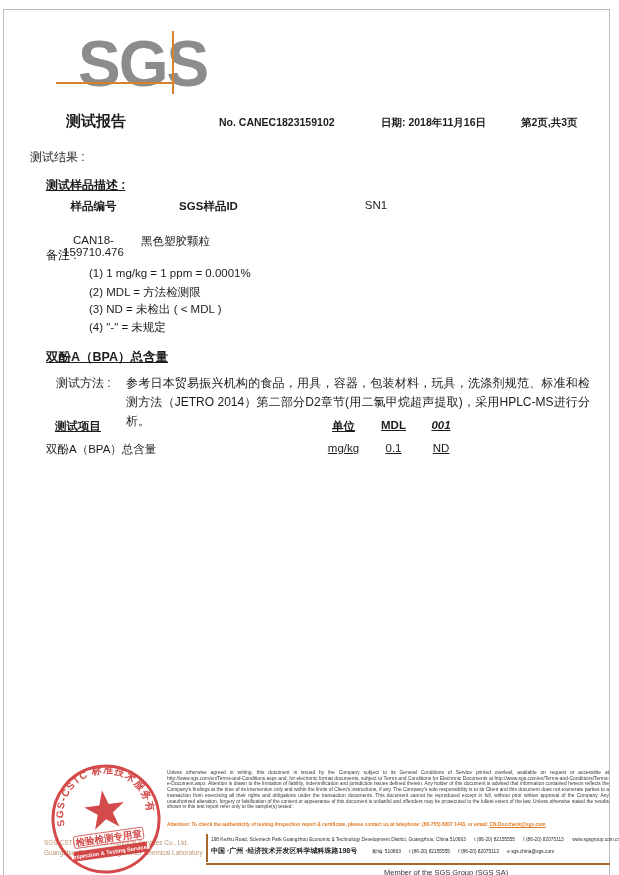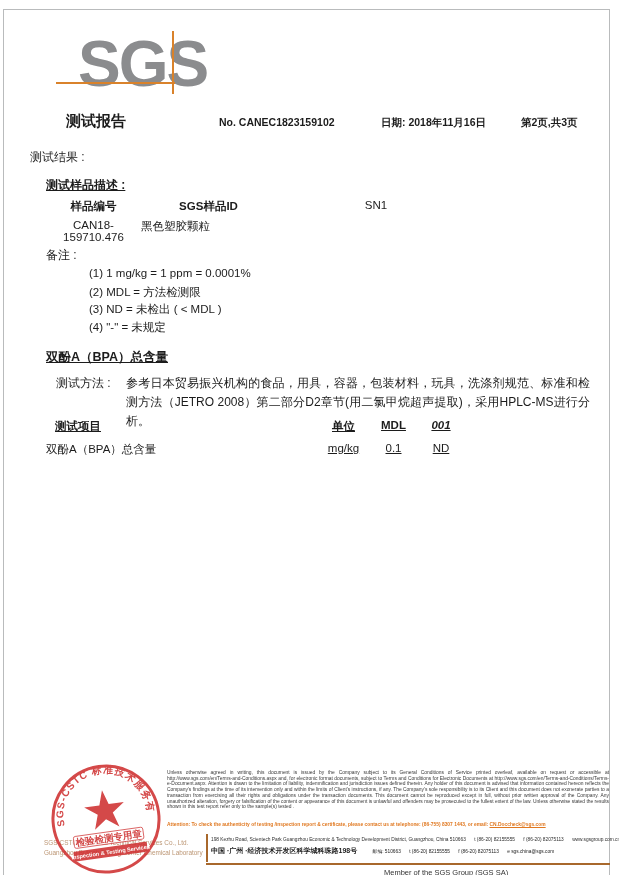--- a/index.html
+++ b/index.html
@@ -23,21 +23,21 @@
   .page-info { left:517px; }
 
   .label12 { font-size:12px; }
   .b { font-weight:bold; }
   .u { text-decoration:underline; }
 
   .test-results { left:26px; top:139px; }
   .sample-heading { left:42px; top:167px; }
 
   .sample-table { left:42px; top:189px; display:grid; grid-template-columns:95px 135px 200px;
-                  row-gap:5px; font-size:11.5px; }
+                  row-gap:20px; font-size:11.5px; }
   .sample-table .c { text-align:center; }
   .sample-table .h { font-weight:bold; }
 
   .remarks-label { left:42px; top:237px; }
   .remarks { left:85px; top:257px; font-size:11.5px; }
   .remarks div { margin-bottom:4.5px; height:13px; }
 
   .section-heading { left:42px; top:339px; font-size:12.5px; }
 
   .method-label { left:52px; top:365px; }
@@ -99,21 +99,21 @@
   <div class="abs label12 remarks-label">备注 :</div>
   <div class="abs remarks">
     <div>(1) 1 mg/kg = 1 ppm = 0.0001%</div>
     <div>(2) MDL = 方法检测限</div>
     <div>(3) ND = 未检出 ( &lt; MDL )</div>
     <div>(4) "-" = 未规定</div>
   </div>
 
   <div class="abs b u section-heading">双酚A（BPA）总含量</div>
   <div class="abs label12 method-label">测试方法 :</div>
-  <div class="abs method-text">参考日本贸易振兴机构的食品，用具，容器，包装材料，玩具，洗涤剂规范、标准和检测方法（JETRO 2008）第二部分D2章节(用二氯甲烷超声提取)，采用HPLC-MS进行分析。</div>
+  <div class="abs method-text">参考日本贸易振兴机构的食品，用具，容器，包装材料，玩具，洗涤剂规范、标准和检测方法（JETRO 2014）第二部分D2章节(用二氯甲烷超声提取)，采用HPLC-MS进行分析。</div>
 
   <div class="abs result-table">
     <div class="hc item-h" style="text-decoration:none;"><span class="u">测试项目</span></div>
     <div class="hc c">单位</div>
     <div class="hc c">MDL</div>
     <div class="hc c italic">001</div>
     <div>双酚A（BPA）总含量</div>
     <div class="c">mg/kg</div>
     <div class="c">0.1</div>
     <div class="c">ND</div>

